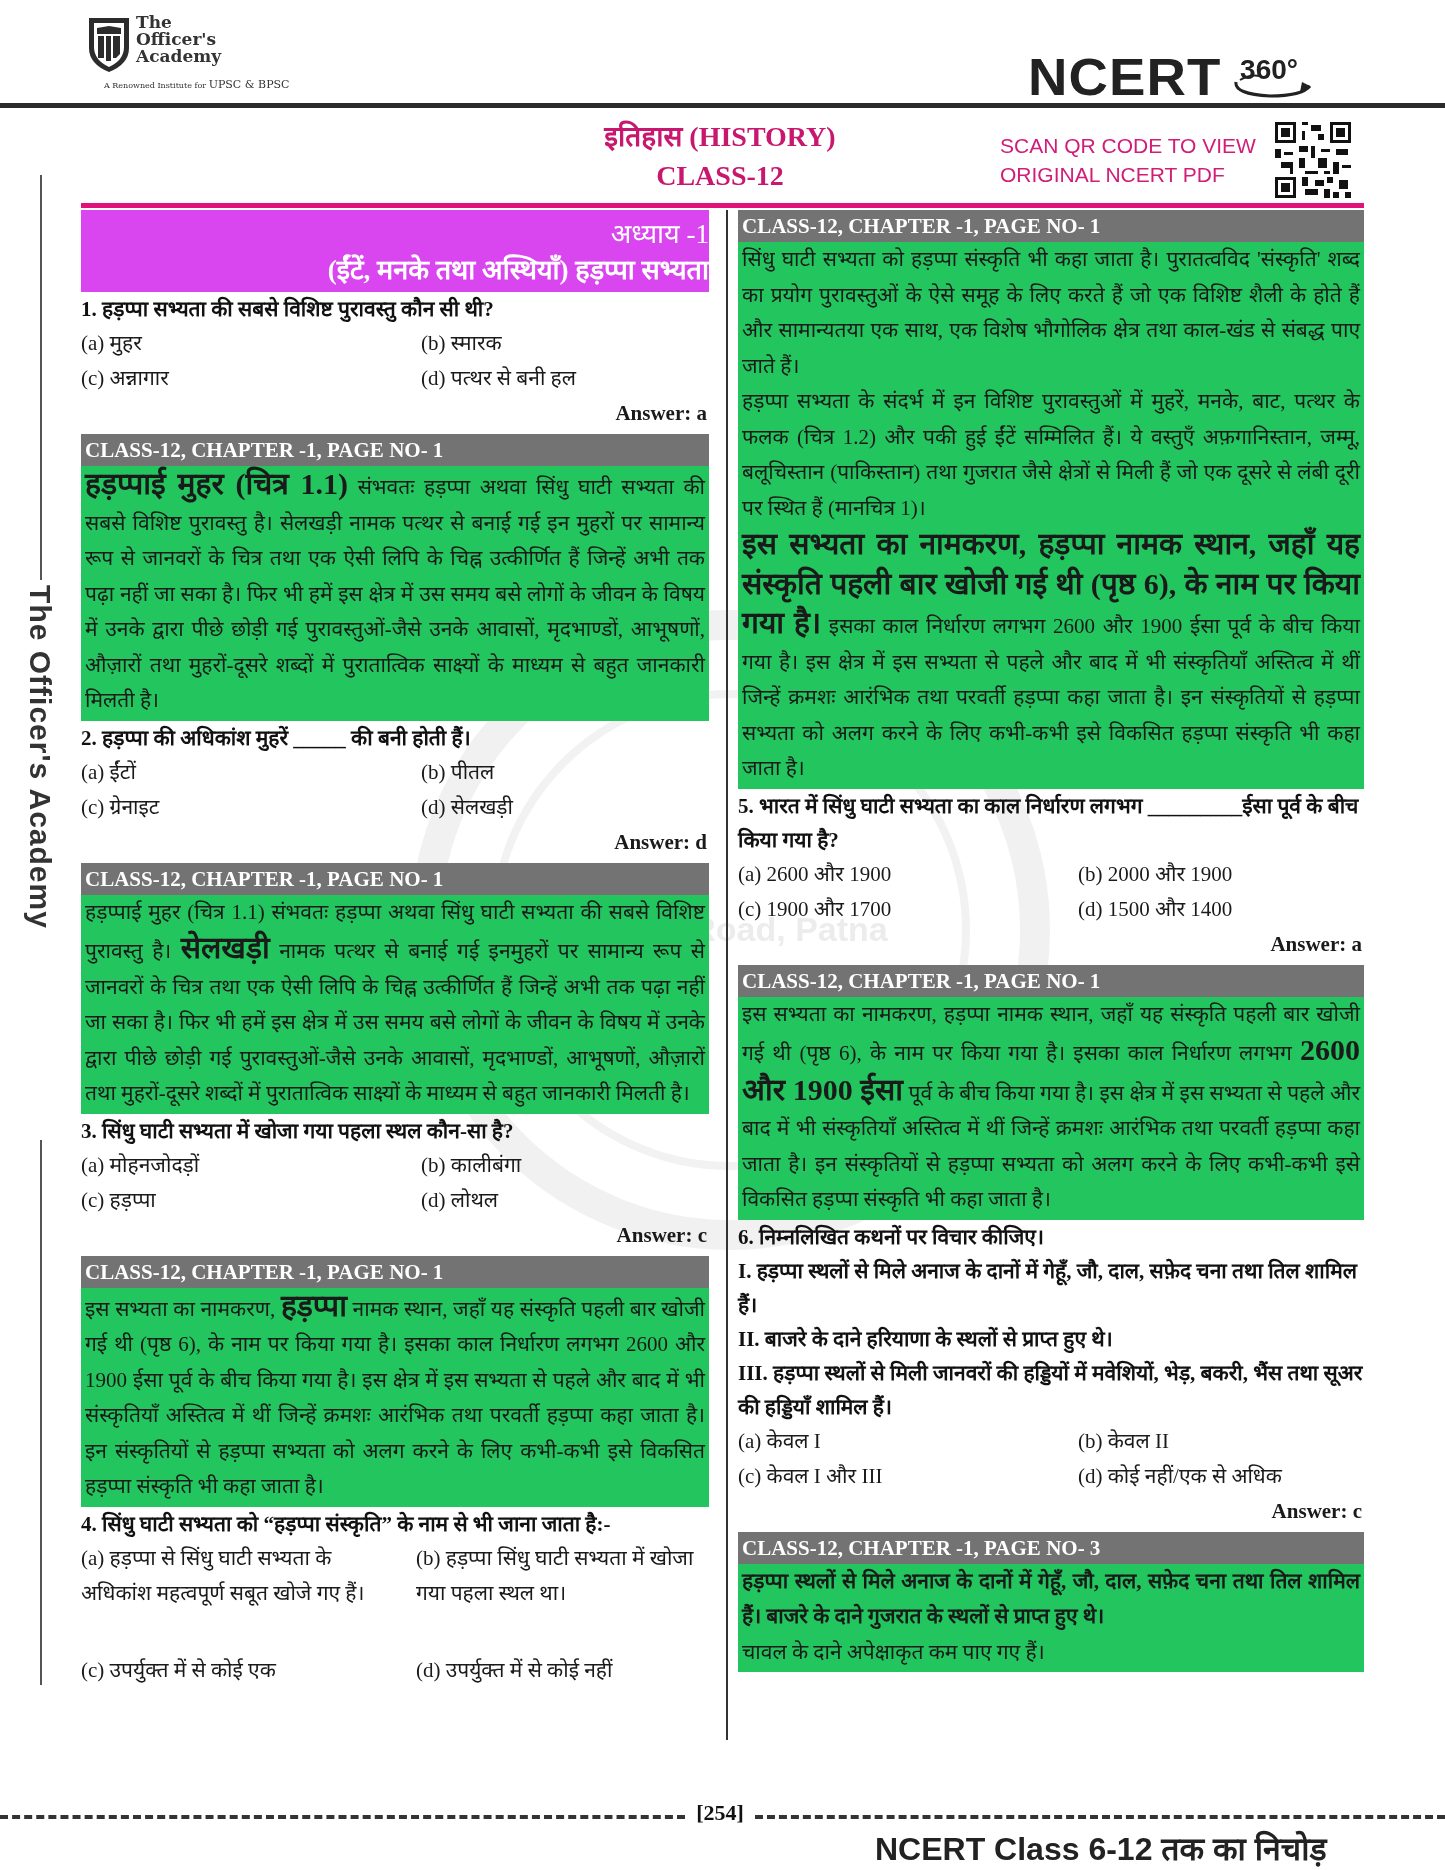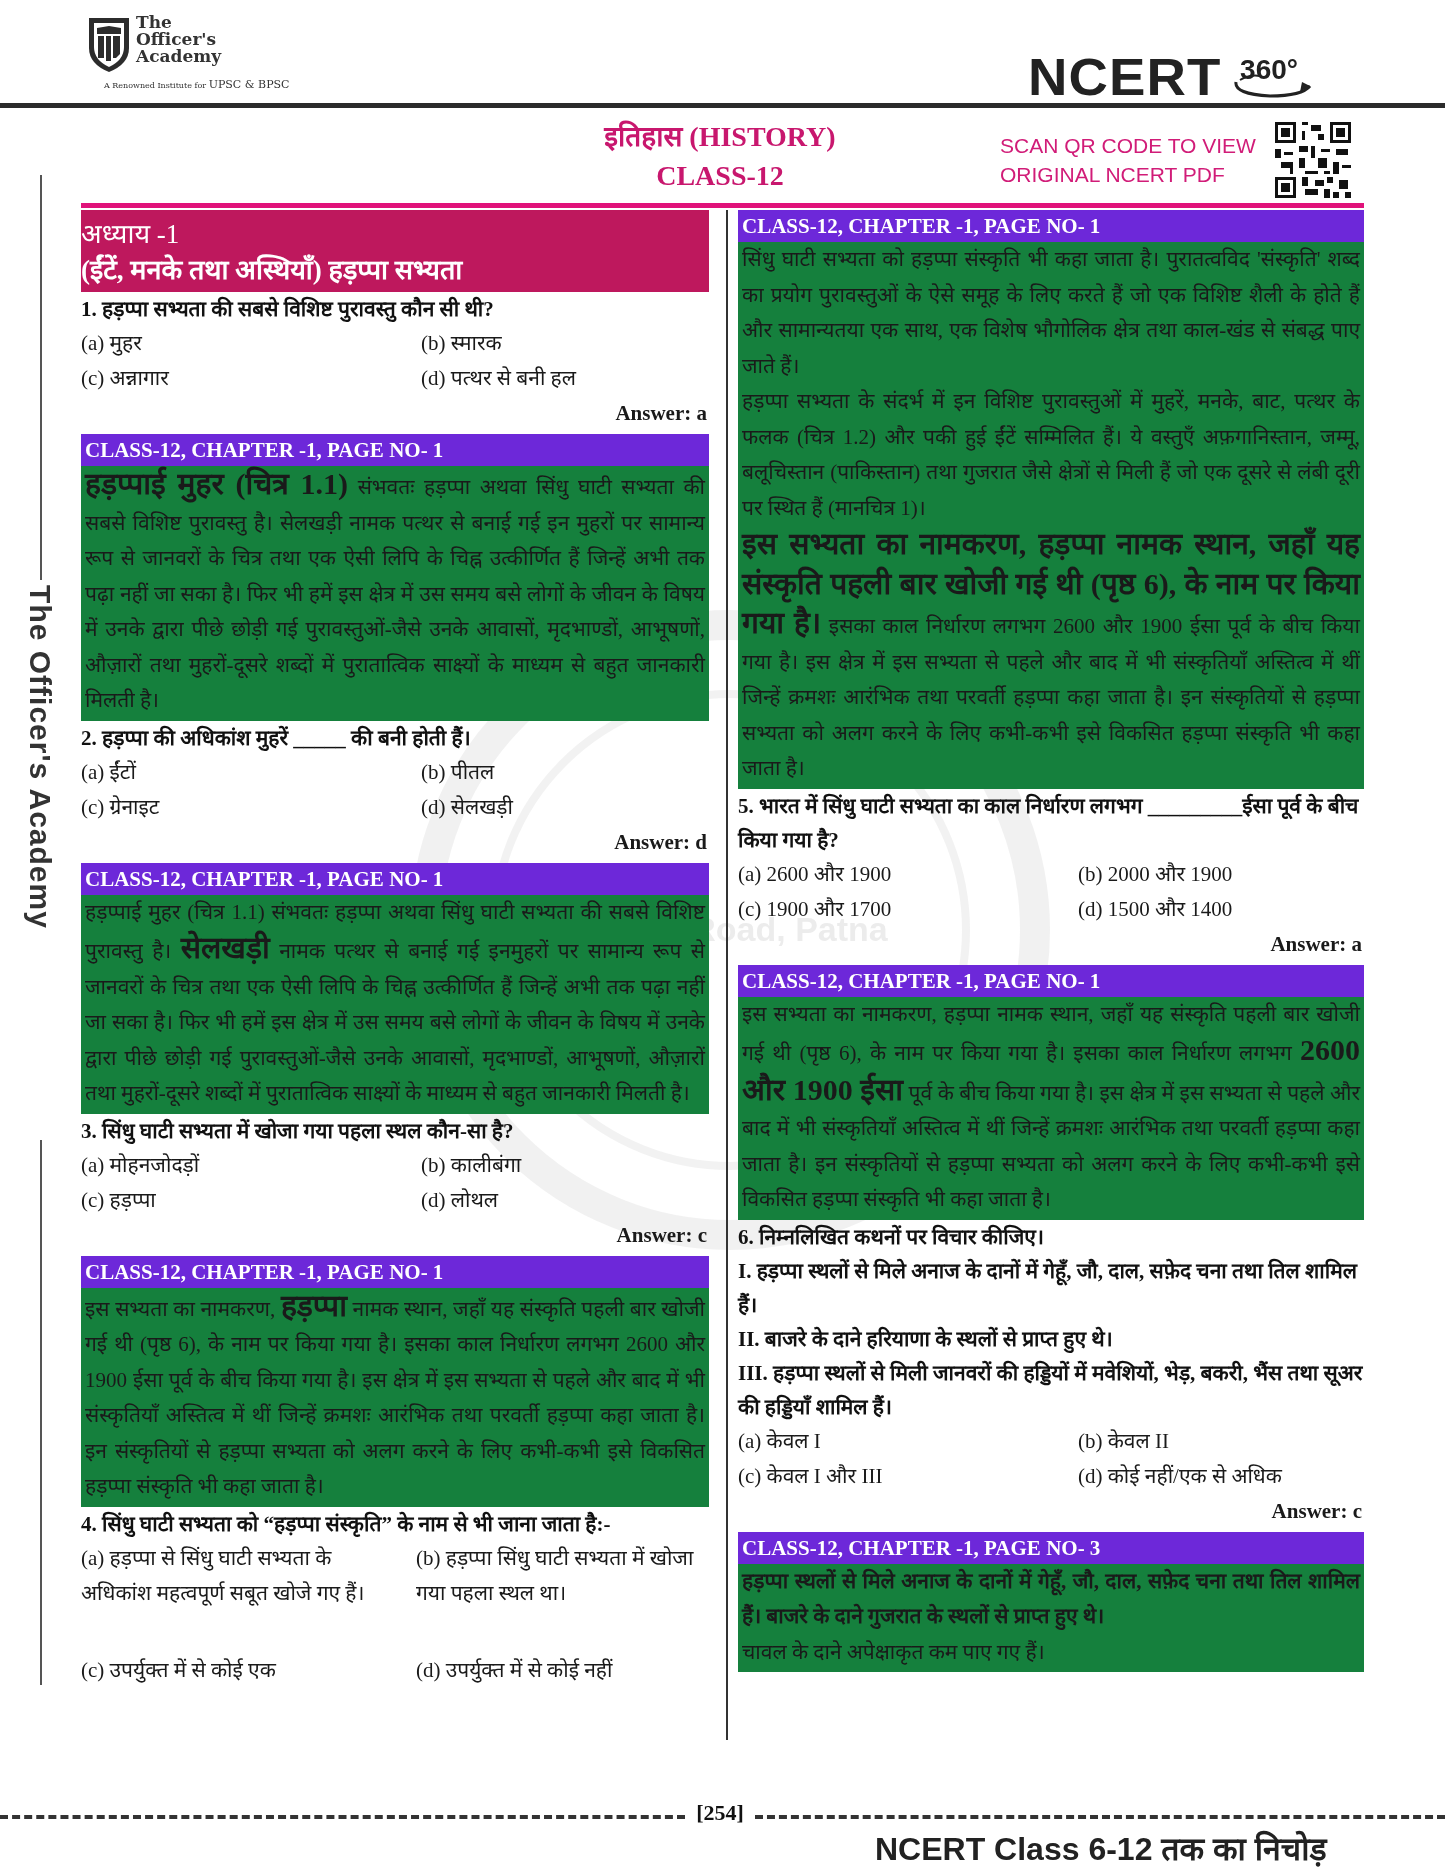--- a/index.html
+++ b/index.html
@@ -37,30 +37,30 @@
   
   .watermark { position: absolute; left: 410px; top: 610px; width: 640px; height: 640px; border-radius: 50%; border: 30px solid rgba(150,150,150,0.13); pointer-events: none; }
   .watermark-inner { position: absolute; left: 50px; top: 50px; width: 480px; height: 480px; border-radius: 50%; border: 8px solid rgba(150,150,150,0.12); }
   .watermark-label { position: absolute; left: 0; top: 270px; width: 100%; text-align: center; font-family: "Liberation Sans", sans-serif; font-weight: bold; font-size: 34px; color: rgba(150,150,150,0.18); }
 
   
   .col { position: absolute; top: 210px; width: 628px; }
   .col-left { left: 81px; }
   .col-right { left: 738px; width: 626px; }
 
-  .chapter-banner { background: #be185d; color: #fff; text-align: left; font-size: 27px; line-height: 36px; padding: 6px 0 4px; font-weight: bold; margin-top: 0; }
+  .chapter-banner { background: #d946ef; color: #fff; text-align: right; font-size: 27px; line-height: 36px; padding: 6px 0 4px; font-weight: bold; margin-top: 0; }
   .chapter-banner div { font-weight: normal; }
   .chapter-banner .line2 { font-weight: bold; font-size: 27px; }
 
   .q { font-weight: bold; font-size: 21px; line-height: 34px; color: #111; }
   .opts { display: grid; grid-template-columns: 340px 1fr; font-size: 21px; line-height: 35px; }
   .opts.single { grid-template-columns: 1fr 1fr; gap: 42px; }
   .answer { text-align: right; font-weight: bold; font-size: 21px; line-height: 34px; padding-right: 2px; }
-  .ref-head { background: #6d28d9; color: #fff; font-weight: bold; font-size: 21px; line-height: 28px; padding: 2px 4px; margin-top: 4px; }
-  .ref-body { background: #15803d; font-size: 21px; line-height: 35.5px; padding: 0 4px 2px; text-align: justify; }
+  .ref-head { background: #737373; color: #fff; font-weight: bold; font-size: 21px; line-height: 28px; padding: 2px 4px; margin-top: 4px; }
+  .ref-body { background: #22c55e; font-size: 21px; line-height: 35.5px; padding: 0 4px 2px; text-align: justify; }
   .ref-body .big { font-weight: bold; font-size: 30px; }
 
   
   .footer-dash { position: absolute; top: 1815px; height: 0; border-top: 4px dashed #333; }
   .page-num { position: absolute; left: 690px; top: 1800px; width: 60px; text-align: center; font-weight: bold; font-size: 22px; color: #111; }
   .footer-tag { position: absolute; left: 875px; top: 1826px; font-family: "Liberation Sans", "DejaVu Sans", sans-serif; font-weight: bold; font-size: 32px; color: #222; }
 </style>
 </head>
 <body>
 

